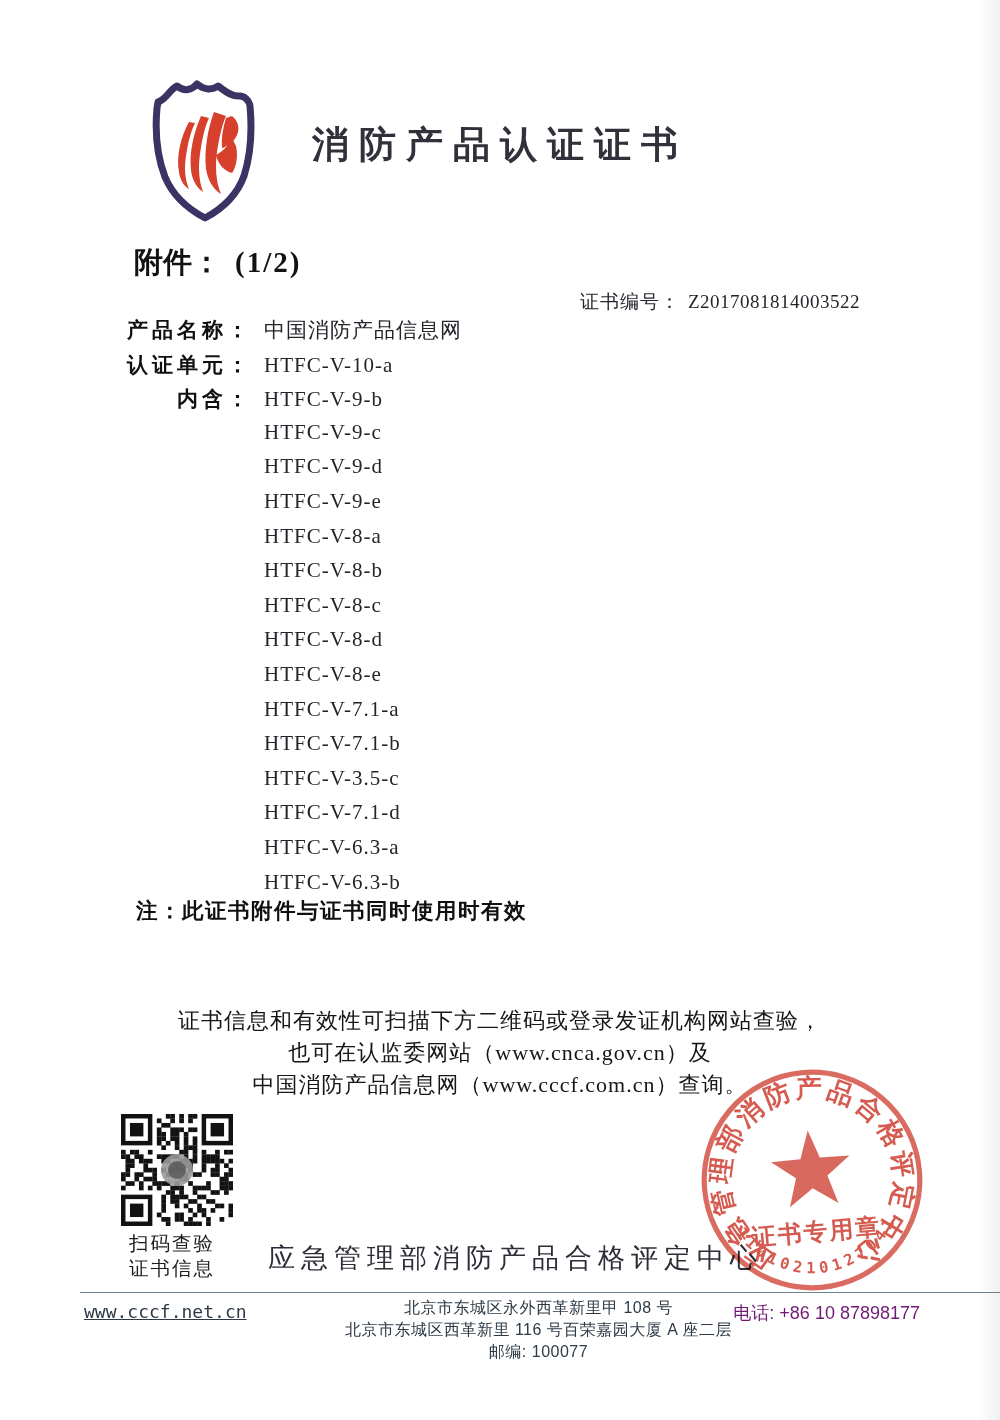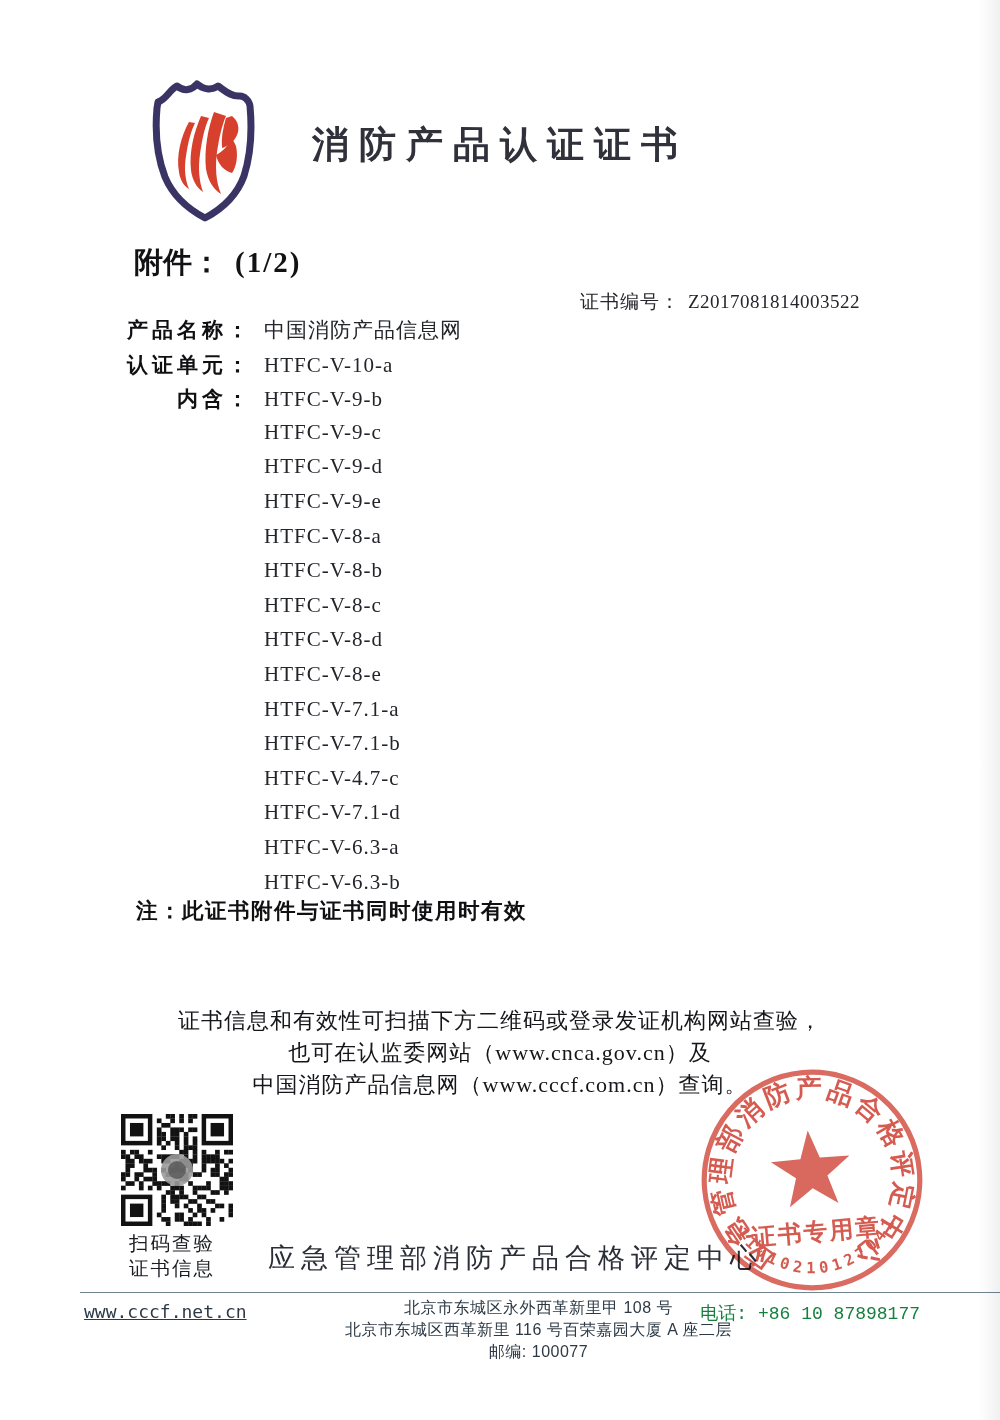--- a/index.html
+++ b/index.html
@@ -89,22 +89,22 @@
     text-decoration:underline;
   }
   .footer-address{
     position:absolute;left:167px;right:90px;top:1297px;
     text-align:center;color:#2d3a46;
     font-size:16px;line-height:22px;letter-spacing:0.5px;
     font-family:"Liberation Sans","DejaVu Sans",sans-serif;
   }
   .footer-phone{
     position:absolute;right:80px;top:1301px;
-    font-size:18px;color:#15803d;
-    font-family:Liberation Mono, monospace;
+    font-size:18px;color:#701a75;
+    font-family:Liberation Sans, sans-serif;
   }
 </style>
 </head>
 <body>
 
 <div class="page">
 
   <div class="logo">
     <svg viewBox="0 0 114 148" width="114" height="148">
       <path d="M10,26 C18,24 22,13 29,10 C36,16 44,14 49,8 C55,13 63,15 70,10 C76,14 83,21 92,20
@@ -178,21 +178,21 @@
     <div class="field-row">
         <span class="field-label"></span>
         <span class="field-value">HTFC-V-7.1-a</span>
       </div>
     <div class="field-row">
         <span class="field-label"></span>
         <span class="field-value">HTFC-V-7.1-b</span>
       </div>
     <div class="field-row">
         <span class="field-label"></span>
-        <span class="field-value">HTFC-V-4.7-c</span>
+        <span class="field-value">HTFC-V-3.5-c</span>
       </div>
     <div class="field-row">
         <span class="field-label"></span>
         <span class="field-value">HTFC-V-7.1-d</span>
       </div>
     <div class="field-row">
         <span class="field-label"></span>
         <span class="field-value">HTFC-V-6.3-a</span>
       </div>
     <div class="field-row">

